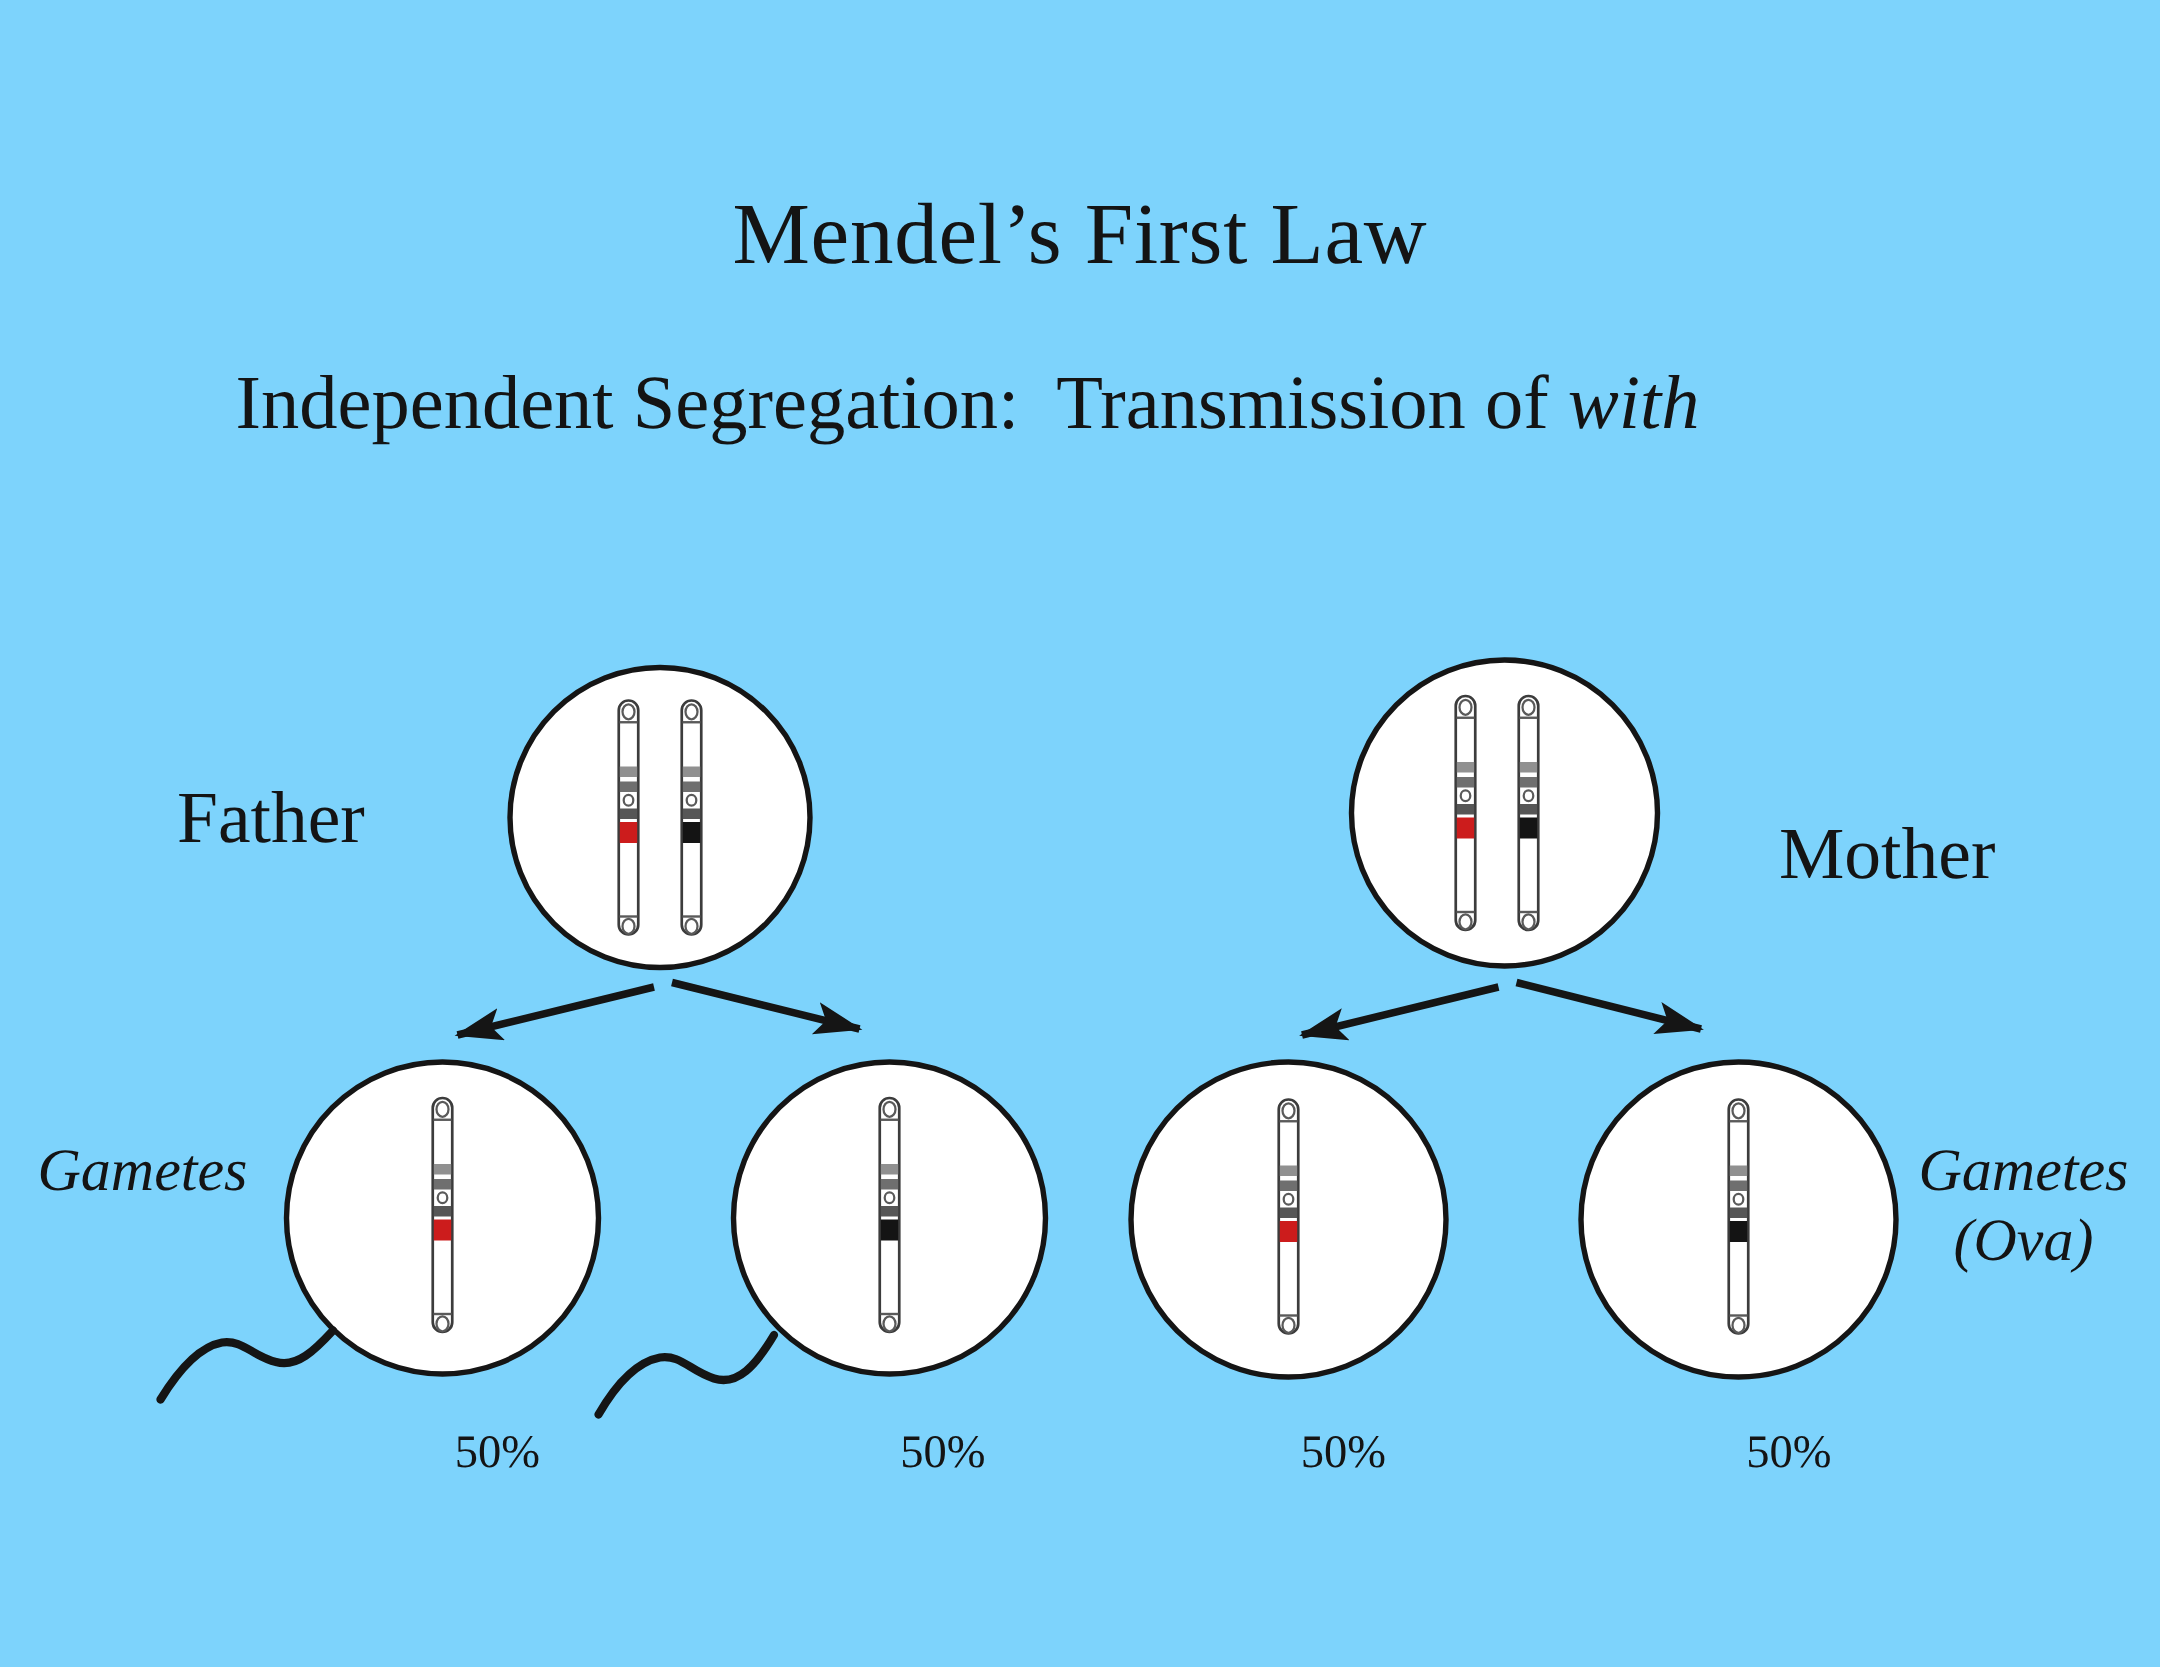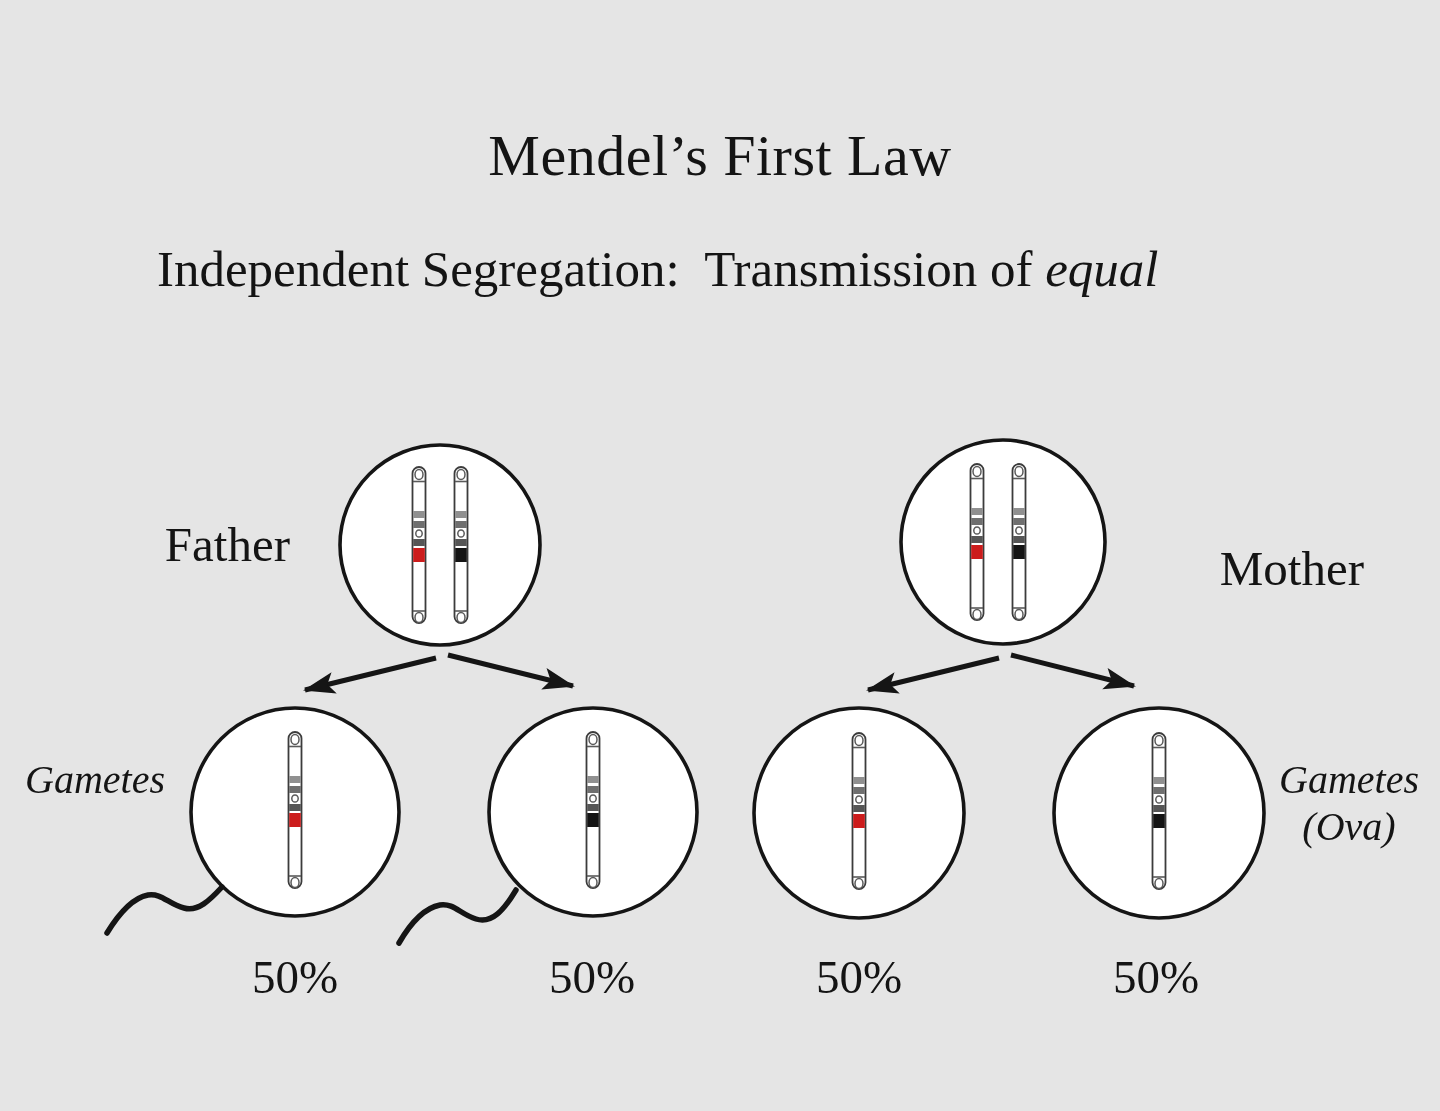--- a/index.html
+++ b/index.html
@@ -1,40 +1,40 @@
 <!DOCTYPE html>
 <html><head>
 <meta charset="utf-8">
 <style>
   html, body { margin:0; padding:0; background:#ffffff; }
   .slide {
-    position:relative; width:1440px; height:1111px; background:#e5e5e5;
+    position:relative; width:1440px; height:1111px; background:#7dd3fc;
     font-family:"Liberation Serif", serif; color:#141414; overflow:hidden;
   }
   .diagram { position:absolute; left:0; top:0; width:1440px; height:1111px; }
 
   .title {
     position:absolute; left:0; top:122px; width:100%;
     text-align:center; font-size:58px; letter-spacing:0.5px;
   }
   .subtitle {
     position:absolute; left:157px; top:234px; width:1200px;
     font-size:51px; line-height:1.38; white-space:pre-wrap;
   }
   .it { font-style:italic; }
 
-  .plabel { position:absolute; font-size:49px; text-align:right;font-family:Liberation Serif, serif; }
+  .plabel { position:absolute; font-size:49px; text-align:left;font-family:Liberation Serif, serif; }
   .father-label { left:118px; top:516px; width:172px; }
   .mother-label { left:1186px; top:540px; width:178px; }
 
   .gamlabel { position:absolute; font-size:40px; line-height:1.18; text-align:center;font-style:italic; }
   .sperm-label { left:6px;    top:756px; width:178px; }
   .ova-label   { left:1258px; top:756px; width:182px; }
 
-  .pct { position:absolute; top:950px; width:130px; text-align:center; font-size:47px; }
+  .pct { position:absolute; top:950px; width:130px; text-align:right; font-size:31px; }
   .pct1 { left:230px; } .pct2 { left:527px; } .pct3 { left:794px; } .pct4 { left:1091px; }
 
   
   .cell  { fill:#ffffff; stroke:#151515; stroke-width:3.6; }
   .arrow { stroke:#151515; stroke-width:5; }
   .tail  { stroke:#151515; stroke-width:5.5; fill:none; stroke-linecap:round; }
   .rod { fill:#ffffff; stroke:#3c3c3c; stroke-width:1.8; }
   .tel { fill:#ffffff; stroke:#5a5a5a; stroke-width:1.5; }
   .bl  { stroke:#5a5a5a; stroke-width:1.6; }
   .b1  { fill:#909090; } .b2 { fill:#6f6f6f; } .b3 { fill:#565656; }
@@ -86,21 +86,21 @@
     <line class="arrow" x1="448" y1="655" x2="573" y2="686" marker-end="url(#arrowhead)"></line>
     <line class="arrow" x1="999" y1="658" x2="868" y2="690" marker-end="url(#arrowhead)"></line>
     <line class="arrow" x1="1011" y1="655" x2="1134" y2="686" marker-end="url(#arrowhead)"></line>
 
     <path class="tail" d="M 222 887 C 210 900, 198 912, 184 908 C 168 904, 162 893, 148 895 C 132 898, 118 915, 107 933"></path>
     <path class="tail" d="M 516 890 C 504 910, 492 924, 476 919 C 460 914, 454 903, 440 905 C 424 908, 410 924, 399 943"></path>
   </svg>
 
   <div class="title">Mendel’s First Law</div>
 
-  <div class="subtitle"><div><span>Independent Segregation:  Transmission of </span><span class="it">equal</span></div></div>
+  <div class="subtitle"><div><span>Independent Segregation:  Transmission of </span><span class="it">with</span></div></div>
 
   <div class="plabel father-label">Father</div>
   <div class="plabel mother-label">Mother</div>
 
   <div class="gamlabel sperm-label">
       <div>Gametes</div>
     </div>
 
   <div class="gamlabel ova-label">
       <div>Gametes</div>

